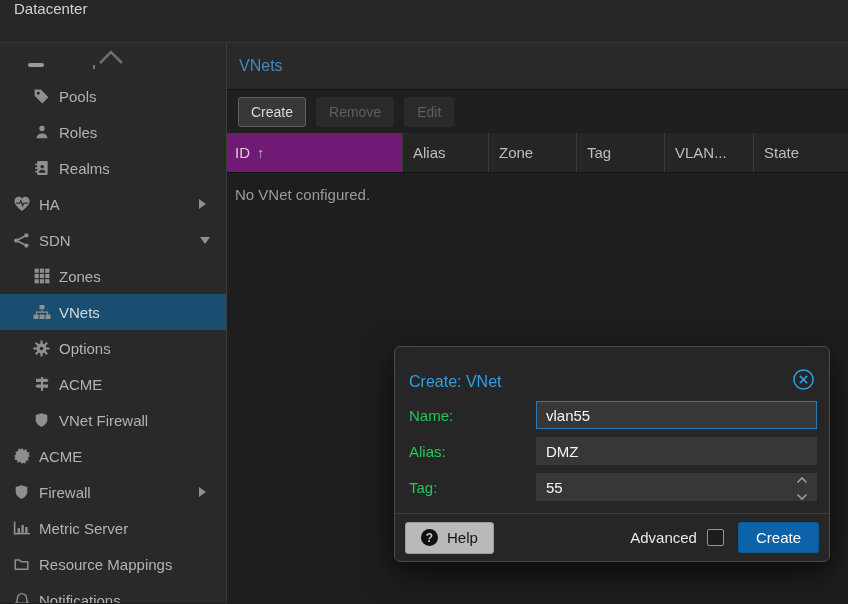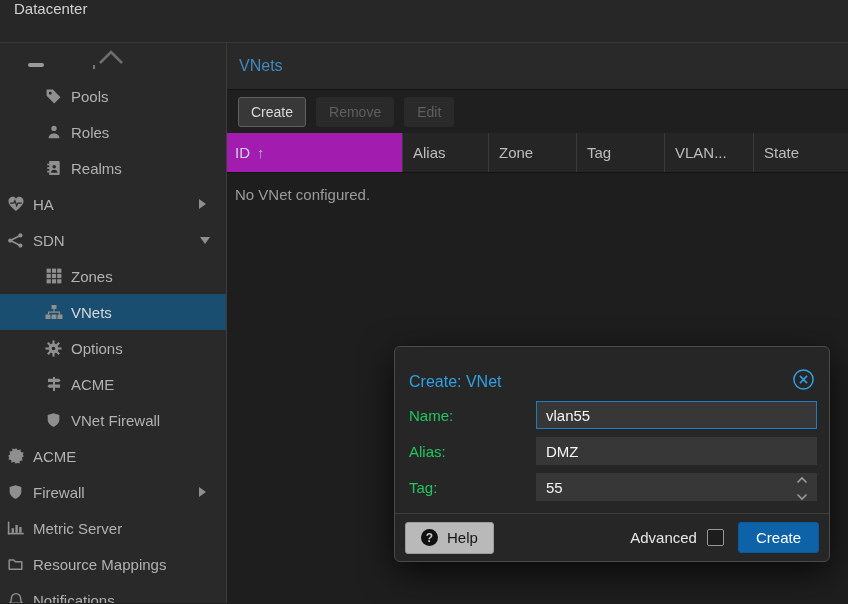--- a/index.html
+++ b/index.html
@@ -9,43 +9,43 @@
 
   
   .topbar { height:43px; background:#272727; border-bottom:1px solid #373737; display:flex; align-items:flex-start; padding:0 14px; }
   .topbar-title { color:#d2d2d2; font-size:15px; }
 
   .body { display:flex; height:560px; }
 
   
   .sidebar { width:227px; min-width:227px; background:#292929; border-right:1px solid #3c3c3c; overflow:hidden; }
   .side-item { height:36px; position:relative; display:flex; align-items:center; color:#b2b2b2; font-size:15px; cursor:pointer; }
-  .side-item.lvl1 { padding-left:6px; }
-  .side-item.lvl2 { padding-left:44px; }
+  .side-item.lvl1 { padding-left:12px; }
+  .side-item.lvl2 { padding-left:32px; }
   .side-item.selected { background:var(--selection,#194e70); color:#d8d8d8; }
   .side-icon { width:19px; height:18px; margin-right:8px; display:inline-flex; align-items:center; justify-content:center; flex:none; }
   .side-icon svg { display:block; }
   .tree-arrow { position:absolute; }
   .tree-arrow.right { right:20px; width:0; height:0; border-left:7px solid #8f8f8f; border-top:5px solid transparent; border-bottom:5px solid transparent; }
   .tree-arrow.down  { right:16px; width:0; height:0; border-top:7px solid #8f8f8f; border-left:5px solid transparent; border-right:5px solid transparent; }
   .side-item.partial { height:35px; }
   .pf-dash { position:absolute; left:28px; top:20px; width:16px; height:4px; background:#9a9a9a; border-radius:2px; }
   .pf-dot  { position:absolute; left:93px; top:22px; width:2px; height:4px; background:#787878; }
   .pf-chev { position:absolute; left:97px; top:5px; }
 
   
   .content { flex:1; display:flex; flex-direction:column; background:#1e1e1e; min-width:0; }
   .panel-header { height:47px; background:#292929; border-bottom:1px solid #151515; display:flex; align-items:center; padding:0 12px; }
   .panel-title { color:var(--panel-title,#4189bd); font-size:16px; }
   .toolbar { height:43px; background:#1f1f1f; display:flex; align-items:center; gap:10px; padding:0 11px; }
   .tb-btn { height:30px; padding:0 12px; font-size:14px; border-radius:3px; background:#2a2a2a; color:#5f5f5f; border:1px solid transparent; font-family:inherit; cursor:default; }
   .tb-btn.enabled { background:#383838; border-color:#606060; color:#d9d9d9; cursor:pointer; }
   .table-header { height:40px; background:#252525; border-bottom:1px solid #121212; display:flex; }
   .th { display:flex; align-items:center; padding:0 10px; color:#bdbdbd; font-size:15px; border-right:1px solid #3a3a3a; cursor:pointer; }
-  .th.c-id { width:176px; background:#a21caf; color:#ced7dd; padding-left:8px; }
+  .th.c-id { width:176px; background:#701a75; color:#ced7dd; padding-left:8px; }
   .th.c-alias { width:86px; } .th.c-zone { width:88px;text-align:right; } .th.c-tag { width:88px; } .th.c-vlanaware { width:89px; }
   .th.c-state { flex:1; border-right:none; }
   .sort-arrow { margin-left:7px; font-size:15px; color:#a9b6bf; }
   .table-body { flex:1; }
   .empty-text { padding:13px 8px; color:#9b9b9b; font-size:15px; }
 
   
   .dialog { position:absolute; left:394px; top:346px; width:436px; background:#262626; border:1px solid #4a4a4a; border-radius:6px; box-shadow:0 10px 34px rgba(0,0,0,.72); }
   .dlg-header { height:44px; display:flex; align-items:flex-end; padding:0 14px; }
   .dlg-title { flex:1; color:var(--accent,#2fa0e3); font-size:16px; }

